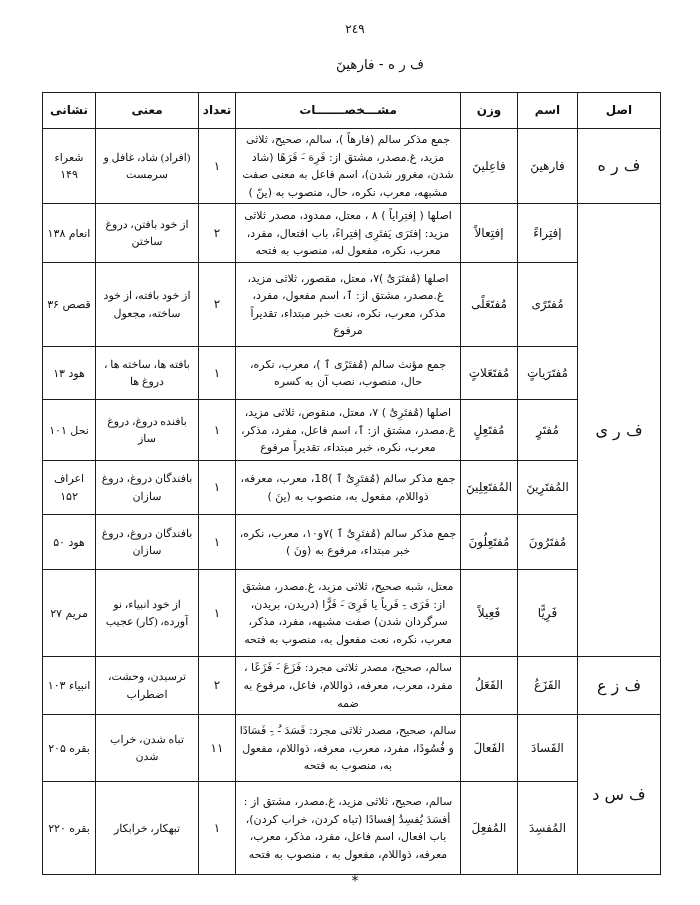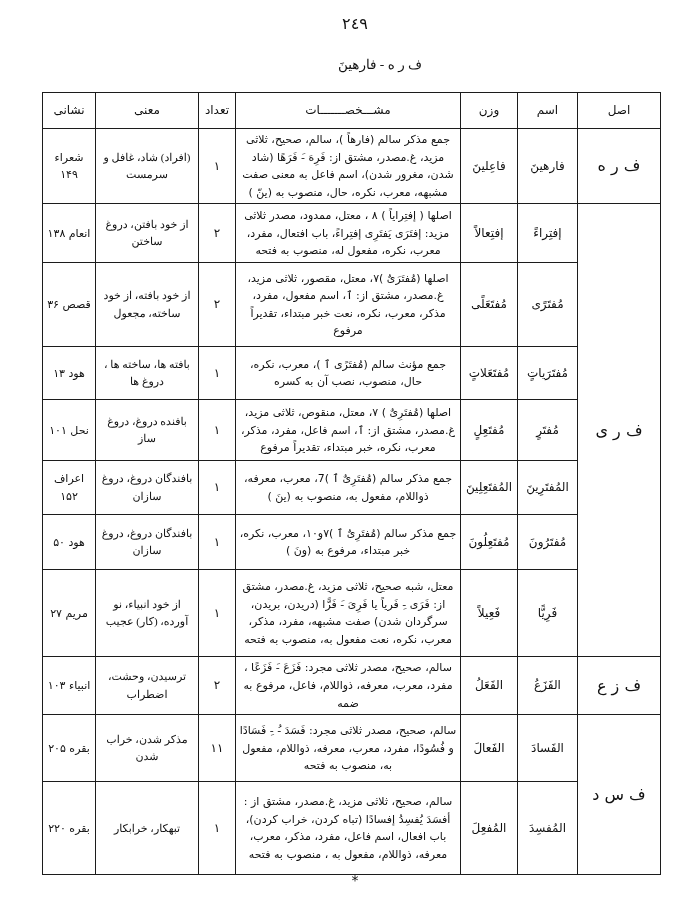--- a/index.html
+++ b/index.html
@@ -1,40 +1,40 @@
 <!DOCTYPE html>
 <html lang="fa" dir="rtl"><head>
 <meta charset="utf-8">
 <style>
   html,body{margin:0;padding:0;}
   body{
     width:700px;height:905px;position:relative;background:#ffffff;
     font-family:"DejaVu Sans",sans-serif;color:#111;overflow:hidden;
   }
   .page-number{
-    position:absolute;top:14px;left:325px;width:60px;text-align:center;
-    font-size:16px;letter-spacing:1px;
+    position:absolute;top:22px;left:325px;width:60px;text-align:center;
+    font-size:12px;letter-spacing:1px;
   }
   .page-title{
     position:absolute;top:56px;left:300px;width:160px;text-align:center;
-    font-size:13.5px;direction:rtl;font-family:Liberation Serif, serif;
+    font-size:13.5px;direction:rtl;
   }
   table.main{
     position:absolute;top:92px;left:42px;width:618px;height:777px;
     border-collapse:collapse;table-layout:fixed;direction:rtl;
     font-size:11px;
   }
   table.main td,table.main th{
     border:1.4px solid #1c1c1c;
     vertical-align:middle;text-align:center;
     padding:2px 3px;box-sizing:border-box;
     line-height:1.6;
     overflow:hidden;
   }
-  th{font-weight:normal;font-size:12px;}
+  th{font-weight:bold;font-size:12px;}
   td.c-asl{vertical-align:top;padding-top:12px;font-size:16px;letter-spacing:1px;}
   td.c-esm,td.c-vazn{font-size:12px;margin-left:44px;}
   td.c-mosh{font-size:11px;line-height:1.62;padding:3px 6px;}
   td.c-tedad{font-size:12px;}
   td.c-mani{font-size:11px;line-height:1.6;padding:2px 5px;font-family:Liberation Serif, serif;}
   td.c-neshani{font-size:11px;line-height:1.7;}
   .footer-mark{
     position:absolute;top:872px;left:340px;width:30px;text-align:center;
     font-size:14px;
   }
@@ -109,21 +109,21 @@
     <td class="c-vazn">مُفتَعِلٍ</td>
     <td class="c-mosh">اصلها (مُفتَرِىٌ ) ٧، معتل، منقوص، ثلاثى مزيد، غ.مصدر، مشتق از: ٱ، اسم فاعل، مفرد، مذكر، معرب، نكره، خبر مبتداء، تقديراً مرفوع</td>
     <td class="c-tedad">۱</td>
     <td class="c-mani">بافنده دروغ، دروغ ساز</td>
     <td class="c-neshani">نحل ۱۰۱</td>
   </tr>
 
   <tr style="height:54px">
     <td class="c-esm">المُفتَرِينَ</td>
     <td class="c-vazn">المُفتَعِلِينَ</td>
-    <td class="c-mosh">جمع مذكر سالم (مُفتَرِىٌ ٱ )7، معرب، معرفه، ذواللام، مفعول به، منصوب به (ينَ )</td>
+    <td class="c-mosh">جمع مذكر سالم (مُفتَرِىٌ ٱ )18، معرب، معرفه، ذواللام، مفعول به، منصوب به (ينَ )</td>
     <td class="c-tedad">۱</td>
     <td class="c-mani">بافندگان دروغ، دروغ سازان</td>
     <td class="c-neshani">اعراف ۱۵۲</td>
   </tr>
 
   <tr style="height:55px">
     <td class="c-esm">مُفتَرُونَ</td>
     <td class="c-vazn">مُفتَعِلُونَ</td>
     <td class="c-mosh">جمع مذكر سالم (مُفتَرِىٌ ٱ )٧و١٠، معرب، نكره، خبر مبتداء، مرفوع به (ونَ )</td>
     <td class="c-tedad">۱</td>
@@ -149,21 +149,21 @@
     <td class="c-mani">ترسيدن، وحشت، اضطراب</td>
     <td class="c-neshani">انبياء ۱۰۳</td>
   </tr>
 
   <tr style="height:67px">
     <td class="c-asl" rowspan="2">ف س د</td>
     <td class="c-esm">الفَسادَ</td>
     <td class="c-vazn">الفَعالَ</td>
     <td class="c-mosh">سالم، صحيح، مصدر ثلاثى مجرد: فَسَدَ -ُ -ِ فَسَادًا و فُسُودًا، مفرد، معرب، معرفه، ذواللام، مفعول به، منصوب به فتحه</td>
     <td class="c-tedad">۱۱</td>
-    <td class="c-mani">مذكر شدن، خراب شدن</td>
+    <td class="c-mani">تباه شدن، خراب شدن</td>
     <td class="c-neshani">بقره ۲۰۵</td>
   </tr>
 
   <tr style="height:93px">
     <td class="c-esm">المُفسِدَ</td>
     <td class="c-vazn">المُفعِلَ</td>
     <td class="c-mosh">سالم، صحيح، ثلاثى مزيد، غ.مصدر، مشتق از : أفسَدَ يُفسِدُ إفسادًا (تباه كردن، خراب كردن)، باب افعال، اسم فاعل، مفرد، مذكر، معرب، معرفه، ذواللام، مفعول به ، منصوب به فتحه</td>
     <td class="c-tedad">۱</td>
     <td class="c-mani">تبهكار، خرابكار</td>
     <td class="c-neshani">بقره ۲۲۰</td>

